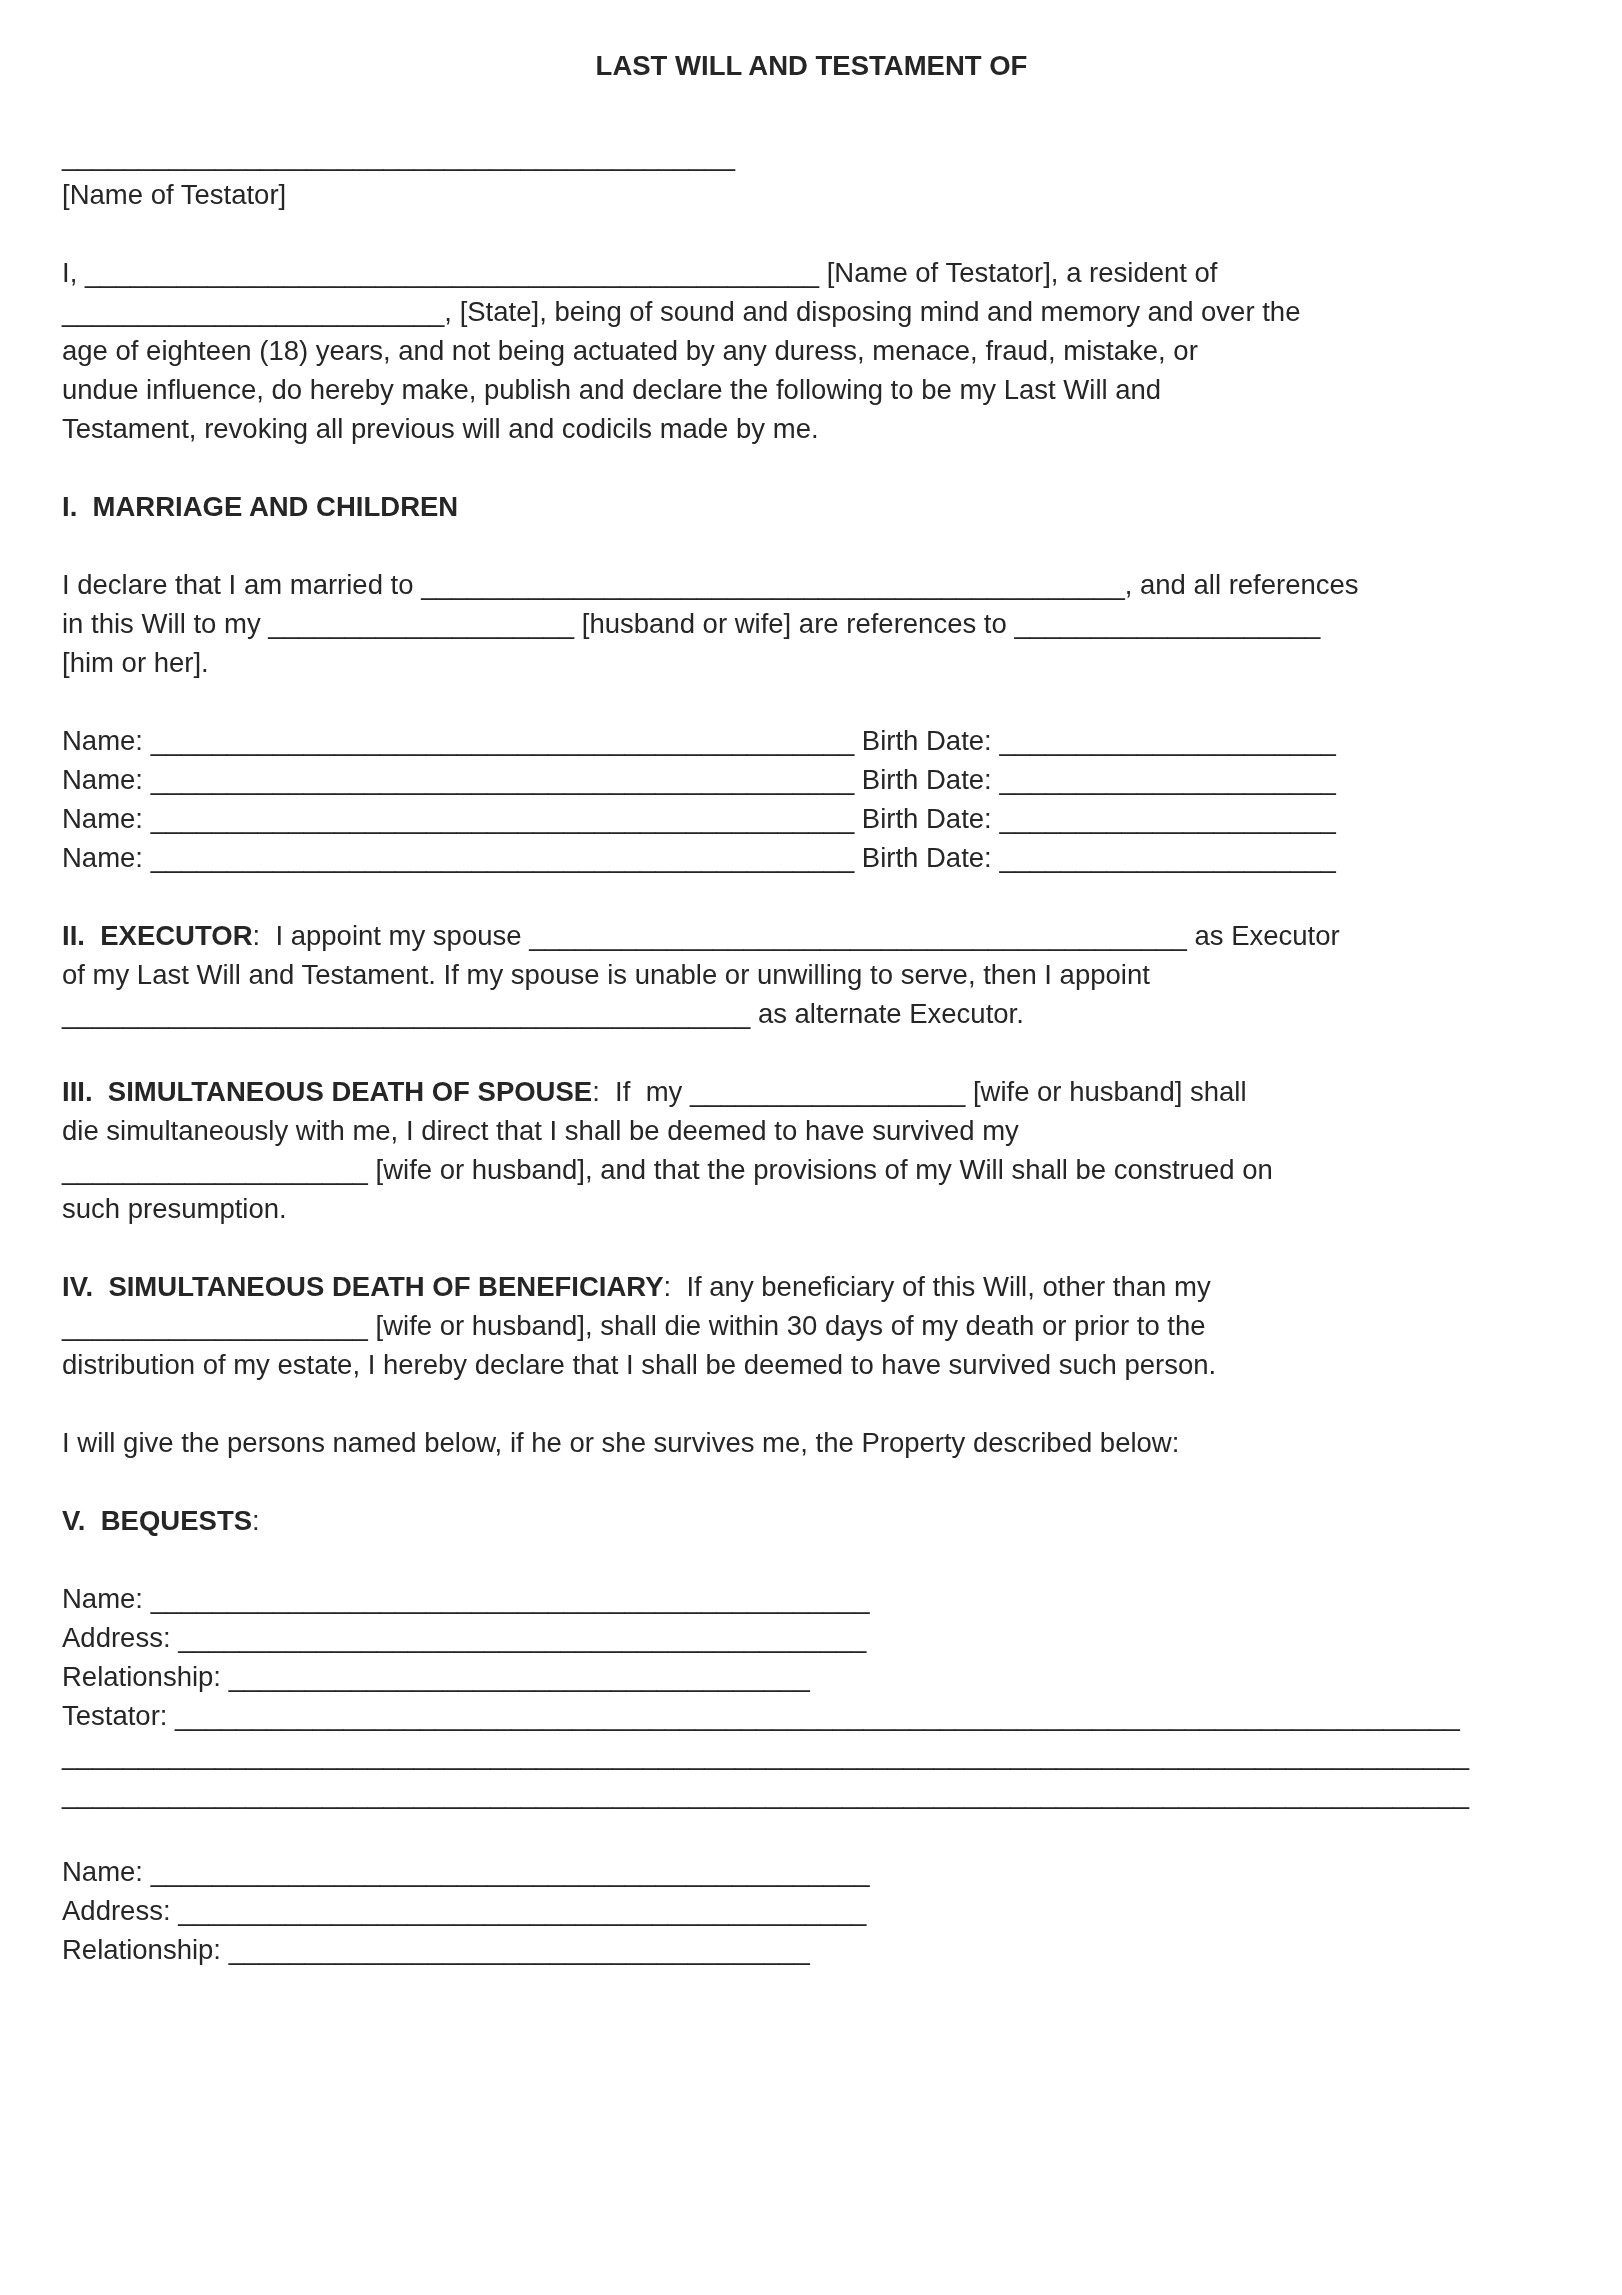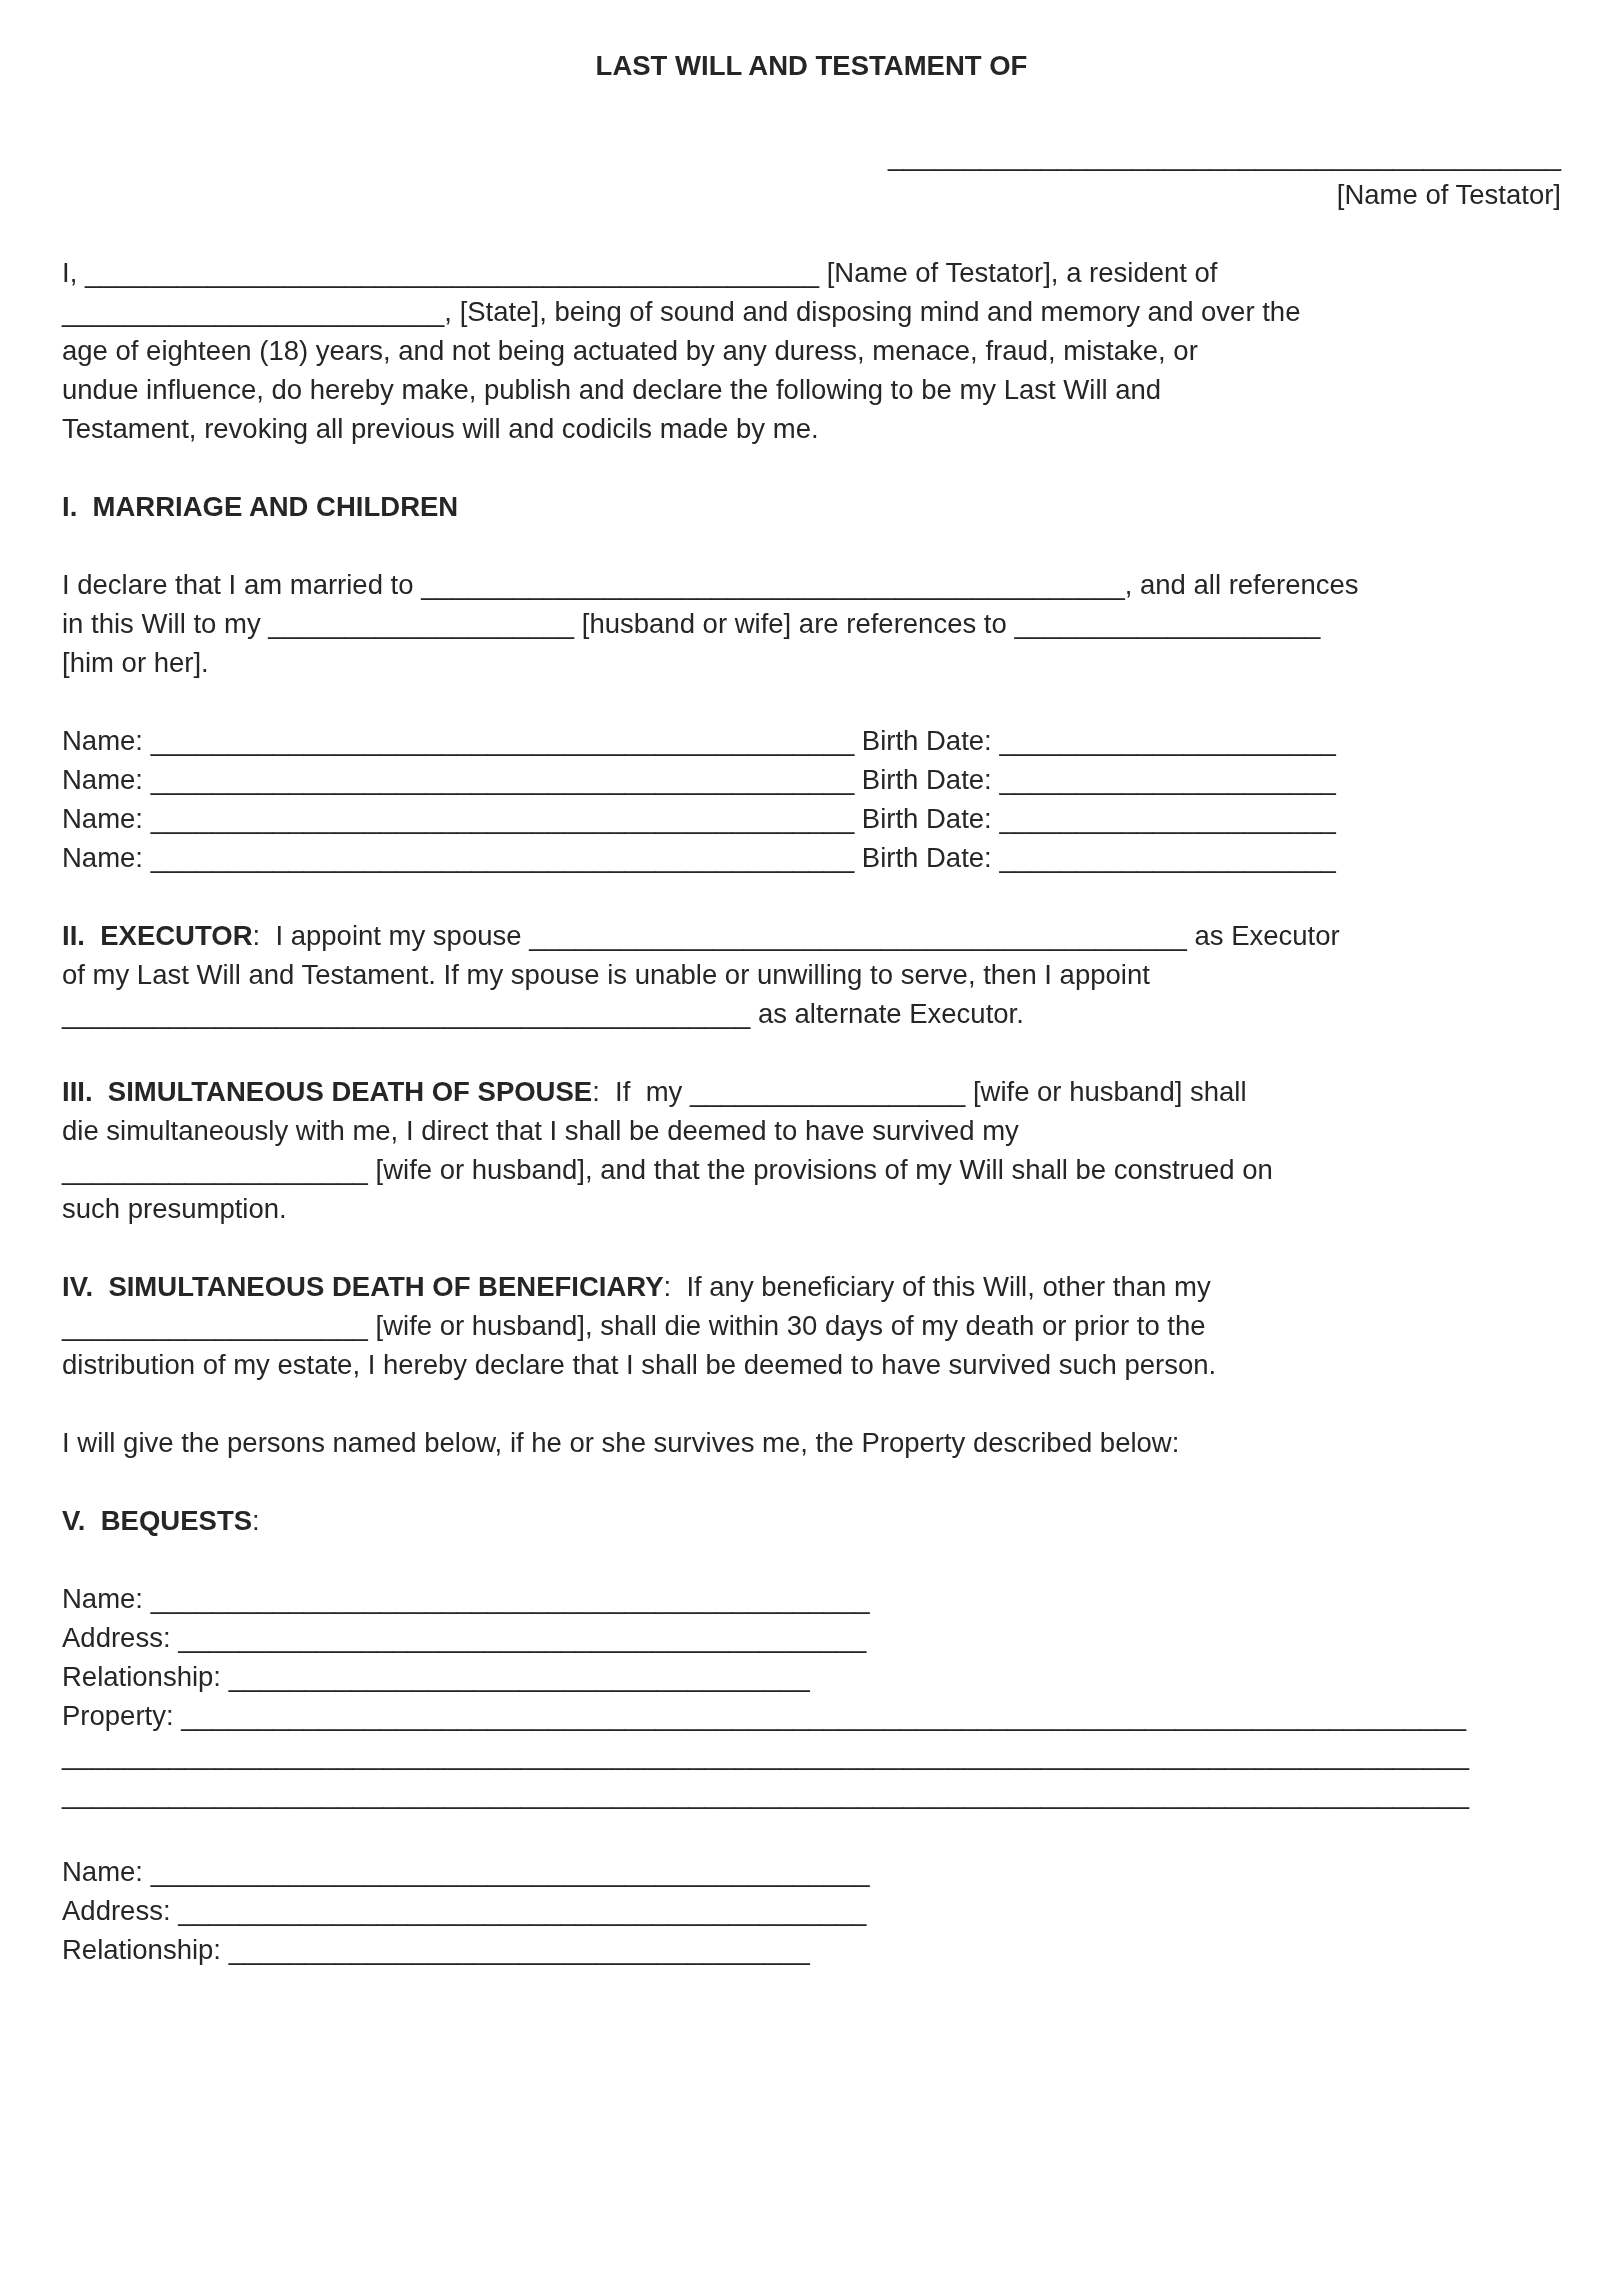--- a/index.html
+++ b/index.html
@@ -19,21 +19,21 @@
       line-height: 39px;
     }
     .t { white-space: pre-wrap; }
     .title {
       text-align: center;
       font-weight: bold;
       font-size: 27.5px;
       margin: 0 0 51px 0;
     }
     .center-block {
-      text-align: right;
+      text-align: left;
       margin: 0 0 39px 0;
     }
     .para {
       margin: 0 0 39px 0;
     }
     .rows {
       margin: 0 0 39px 0;
     }
     .rows.last { margin-bottom: 0; }
     .row { margin: 0; }
@@ -87,21 +87,21 @@
 distribution of my estate, I hereby declare that I shall be deemed to have survived such person.</span></p>
 
   <p class="para"><span class="t">I will give the persons named below, if he or she survives me, the Property described below:</span></p>
 
   <p class="para"><strong class="t">V.  BEQUESTS</strong><span class="t">:</span></p>
 
   <div class="rows">
     <div class="row"><span class="t">Name: </span><span class="t">_______________________________________________</span></div>
     <div class="row"><span class="t">Address: </span><span class="t">_____________________________________________</span></div>
     <div class="row"><span class="t">Relationship: </span><span class="t">______________________________________</span></div>
-    <div class="row"><span class="t">Property: </span><span class="t">____________________________________________________________________________________</span></div>
+    <div class="row"><span class="t">Testator: </span><span class="t">____________________________________________________________________________________</span></div>
     <div class="row"><span class="t">____________________________________________________________________________________________</span></div>
     <div class="row"><span class="t">____________________________________________________________________________________________</span></div>
   </div>
 
   <div class="rows last">
     <div class="row"><span class="t">Name: </span><span class="t">_______________________________________________</span></div>
     <div class="row"><span class="t">Address: </span><span class="t">_____________________________________________</span></div>
     <div class="row"><span class="t">Relationship: </span><span class="t">______________________________________</span></div>
   </div>
 

